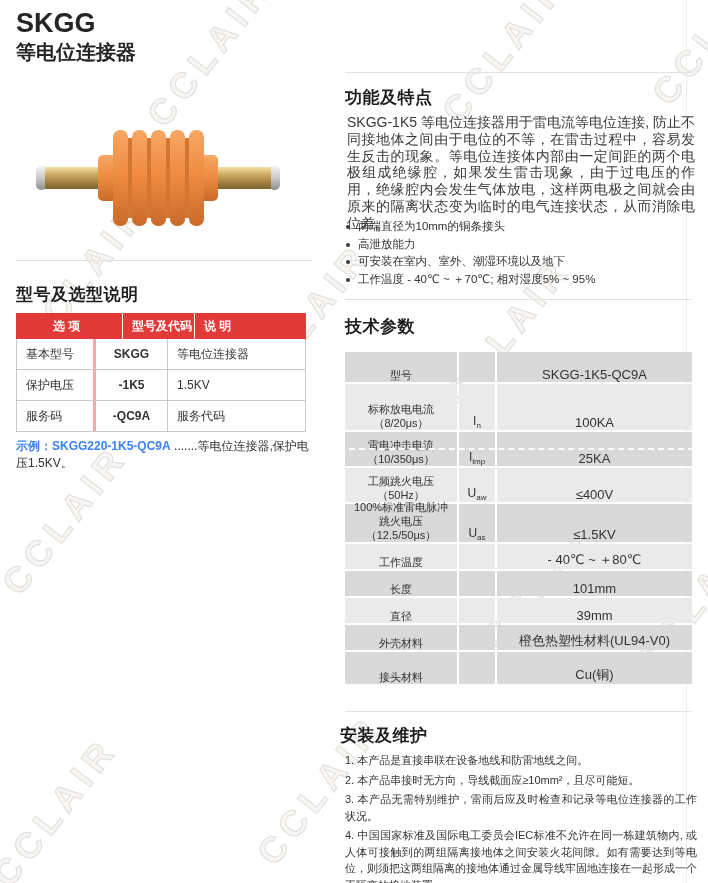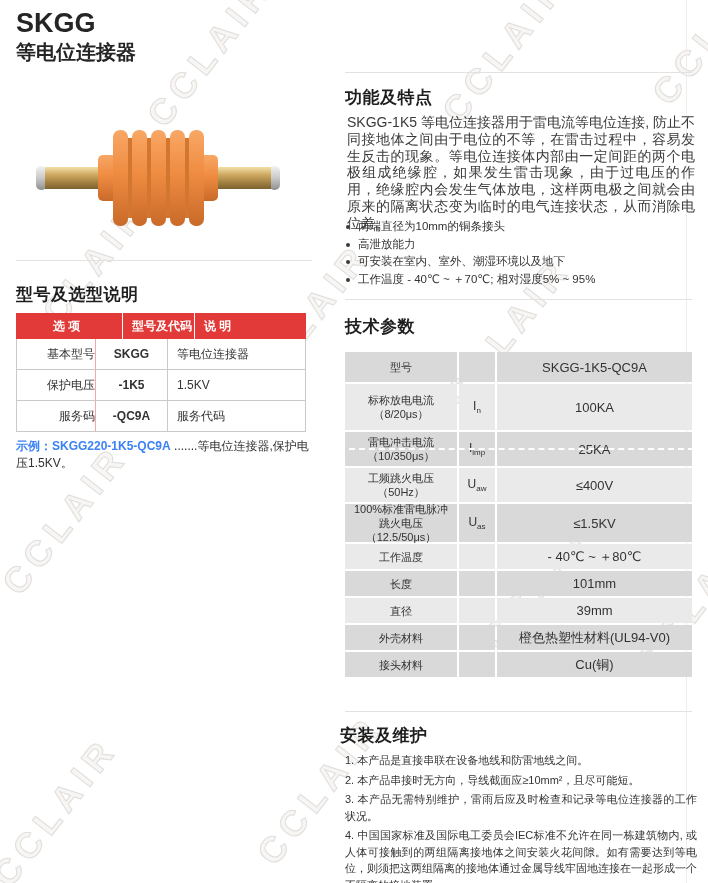--- a/index.html
+++ b/index.html
@@ -35,34 +35,34 @@
   .sel-table{left:16px;top:313px;width:290px;font-size:12px;}
   .sel-head{display:flex;height:26px;line-height:26px;background:#e23a38;color:#fff;font-weight:bold;padding-left:28px;}
   .sel-head>div{box-sizing:border-box;padding-left:9px;border-right:1px solid #fff;}
   .sel-head>div:last-child{border-right:none;}
   .sc1{width:79px;}
   .sc2{width:72px;}
   .sc3{flex:1;}
   .sel-row{display:flex;height:30px;line-height:30px;background:#fff;color:#333;
     border-left:1px solid #c9c9c9;border-right:1px solid #c9c9c9;border-bottom:1px solid #c9c9c9;}
   .sel-row>div{box-sizing:border-box;}
-  .sel-row .sc1{padding-left:9px;border-right:1px solid #fca5a5;text-align:right;}
+  .sel-row .sc1{padding-left:9px;border-right:3px solid #fca5a5;}
   .sel-row .sc2{text-align:center;font-weight:bold;border-right:1px solid #c9c9c9;}
   .sel-row .sc3{padding-left:9px;}
   .example{left:16px;top:438px;width:300px;font-size:12px;color:#333;}
   .example b{color:#3b82f6;}
   
   .feat-p{left:347px;top:114px;width:348px;font-size:14px;line-height:16.8px;color:#3a3a3a;text-align:justify;}
   .feat-list{left:345px;top:218px;width:348px;}
   .feat-item{display:flex;align-items:flex-start;font-size:11.5px;line-height:17.5px;color:#333;}
   .bullet{width:4px;height:4px;border-radius:50%;background:#3a3a3a;margin:7px 8px 0 1px;flex:0 0 4px;}
   
   .tech{left:345px;top:352px;width:347px;}
   .t-row{display:flex;margin-bottom:2px;position:relative;}
-  .t-cell{box-sizing:border-box;display:flex;flex-direction:column;justify-content:center;
+  .t-cell{box-sizing:border-box;display:flex;flex-direction:column;justify-content:flex-end;
     align-items:center;text-align:center;}
   .t-label{width:112px;margin-right:2px;font-size:11px;line-height:14px;color:#333;}
   .t-sym{width:36px;margin-right:2px;font-size:12px;color:#333;}
   .t-sym sub{font-size:8px;}
   .t-val{flex:1;font-size:13px;color:#333;}
   .t-row.dark .t-cell{background:#d9d9d9;}
   .t-row.light .t-cell{background:#eaeaea;}
   .t-val-model{font-size:13px;}
   .dash{position:absolute;left:-6px;right:-12px;top:50%;margin-top:-1px;
     border-top:2px dashed #fff;z-index:2;pointer-events:none;}
@@ -254,21 +254,21 @@
     <div class="t-cell t-sym"></div>
     <div class="t-cell t-val">39mm</div>
   </div>
   <div class="t-row dark" style="height:25px">
     <div class="t-cell t-label">
         <div>外壳材料</div>
       </div>
     <div class="t-cell t-sym"></div>
     <div class="t-cell t-val">橙色热塑性材料(UL94-V0)</div>
   </div>
-  <div class="t-row dark" style="height:25px">
+  <div class="t-row dark" style="height:32px">
     <div class="t-cell t-label">
         <div>接头材料</div>
       </div>
     <div class="t-cell t-sym"></div>
     <div class="t-cell t-val">Cu(铜)</div>
   </div>
 </div>
 
 <div class="layer rule rule-r3"></div>
 <div class="layer sec-h h-inst">安装及维护</div>

